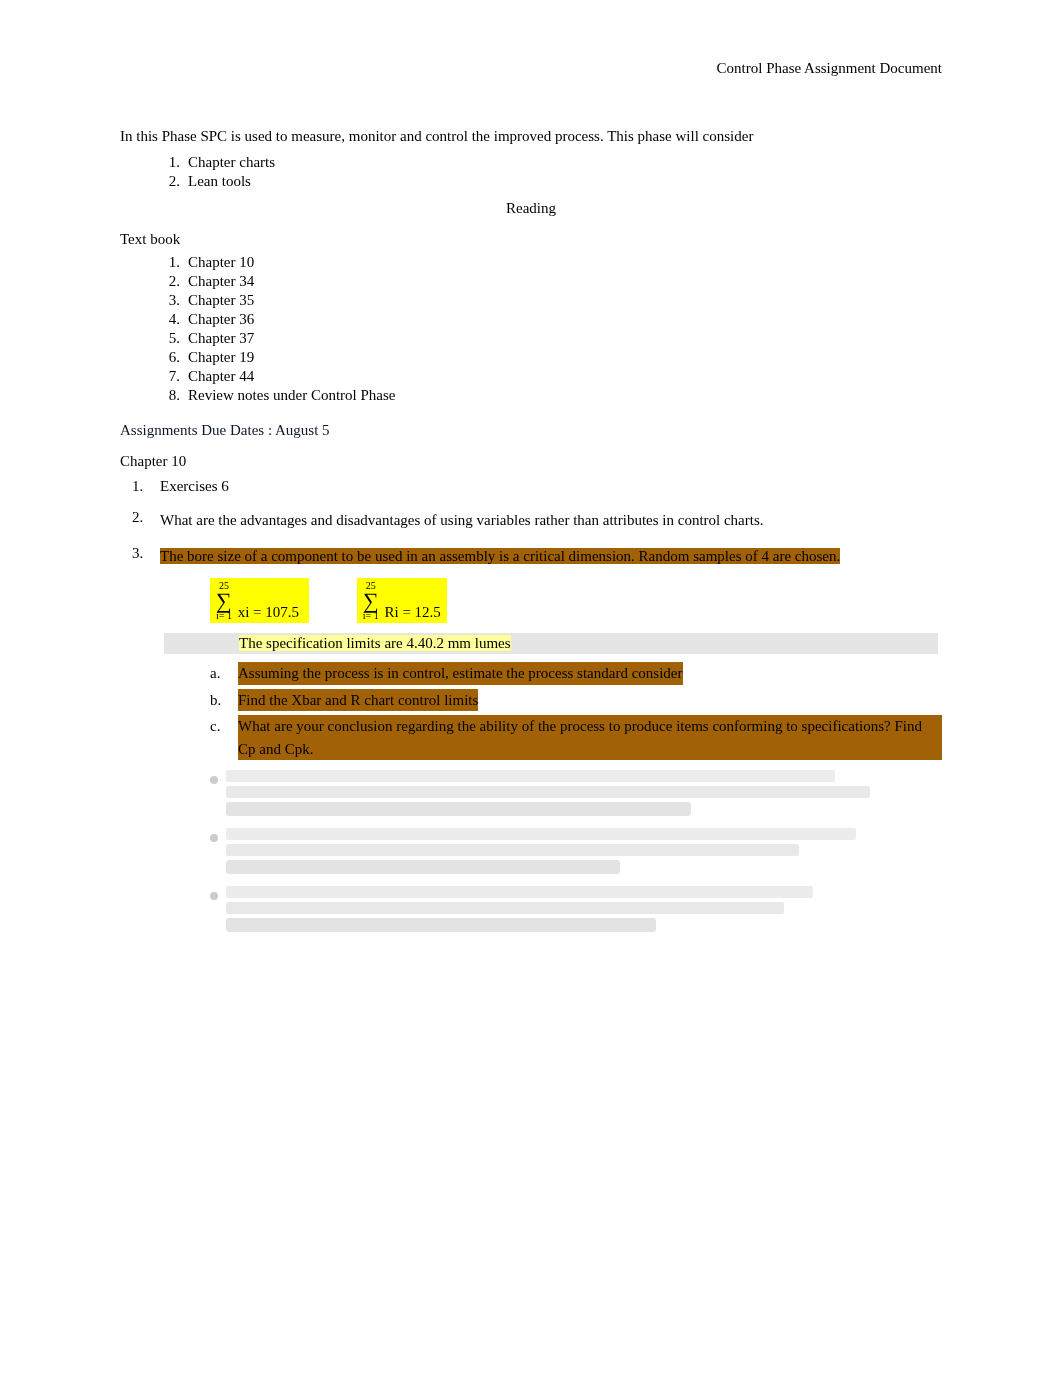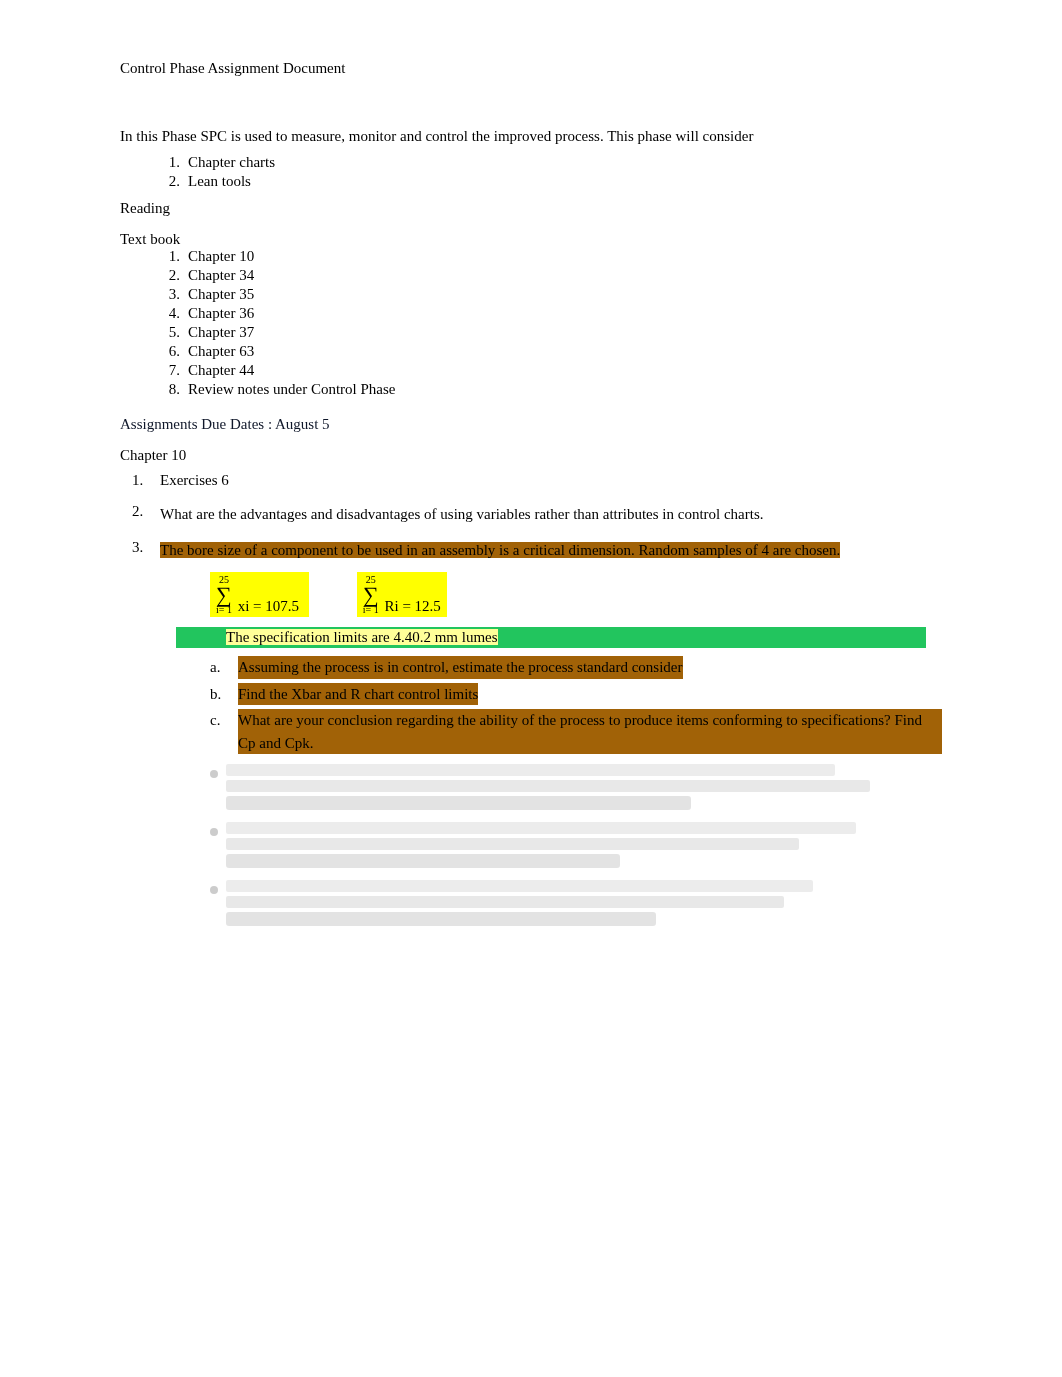--- a/index.html
+++ b/index.html
@@ -12,21 +12,21 @@
       background: #ffffff;
       font-family: 'Times New Roman', Times, serif;
       font-size: 15px;
       color: #000000;
       width: 1062px;
       min-height: 1377px;
       padding: 60px 120px 60px 120px;
     }
 
     .page-title {
-      text-align: left;
+      text-align: right;
       font-size: 15px;
       font-weight: normal;
       margin-bottom: 36px;
     }
 
     .intro-text {
       margin-bottom: 6px;
       line-height: 1.5;
       margin-top: 48px;
     }
@@ -46,24 +46,26 @@
 
     .list-num {
       min-width: 20px;
       text-align: right;
     }
 
     .section-label {
       margin-top: 10px;
       margin-bottom: 10px;
       font-size: 15px;
+      text-align: center;
     }
 
     .textbook-label {
       margin-top: 14px;
+      margin-bottom: 6px;
     }
 
     .assignments-due {
       color: #0f172a;
       font-size: 15px;
       margin-top: 18px;
       margin-bottom: 14px;
     }
 
     .chapter-heading {
@@ -106,23 +108,23 @@
     }
 
     .formula-row {
       display: flex;
       align-items: flex-end;
       gap: 48px;
       margin: 10px 0 10px 50px;
     }
 
     .spec-line {
-      padding-left: 50px;
-      background-color: #22c55e;
-      margin: 8px 16px;
+      padding-left: 75px;
+      background-color: #e5e5e5;
+      margin: 8px 4px;
       padding-top: 2px;
       padding-bottom: 2px;
     }
 
     .sub-questions {
       margin-top: 6px;
       padding-left: 50px;
     }
 
     .sub-question {
@@ -224,21 +226,21 @@
     <li>
       <span class="list-num">4.</span>
       <span>Chapter 36</span>
     </li>
     <li>
       <span class="list-num">5.</span>
       <span>Chapter 37</span>
     </li>
     <li>
       <span class="list-num">6.</span>
-      <span>Chapter 63</span>
+      <span>Chapter 19</span>
     </li>
     <li>
       <span class="list-num">7.</span>
       <span>Chapter 44</span>
     </li>
     <li>
       <span class="list-num">8.</span>
       <span>Review notes under Control Phase</span>
     </li>
   </ol>

